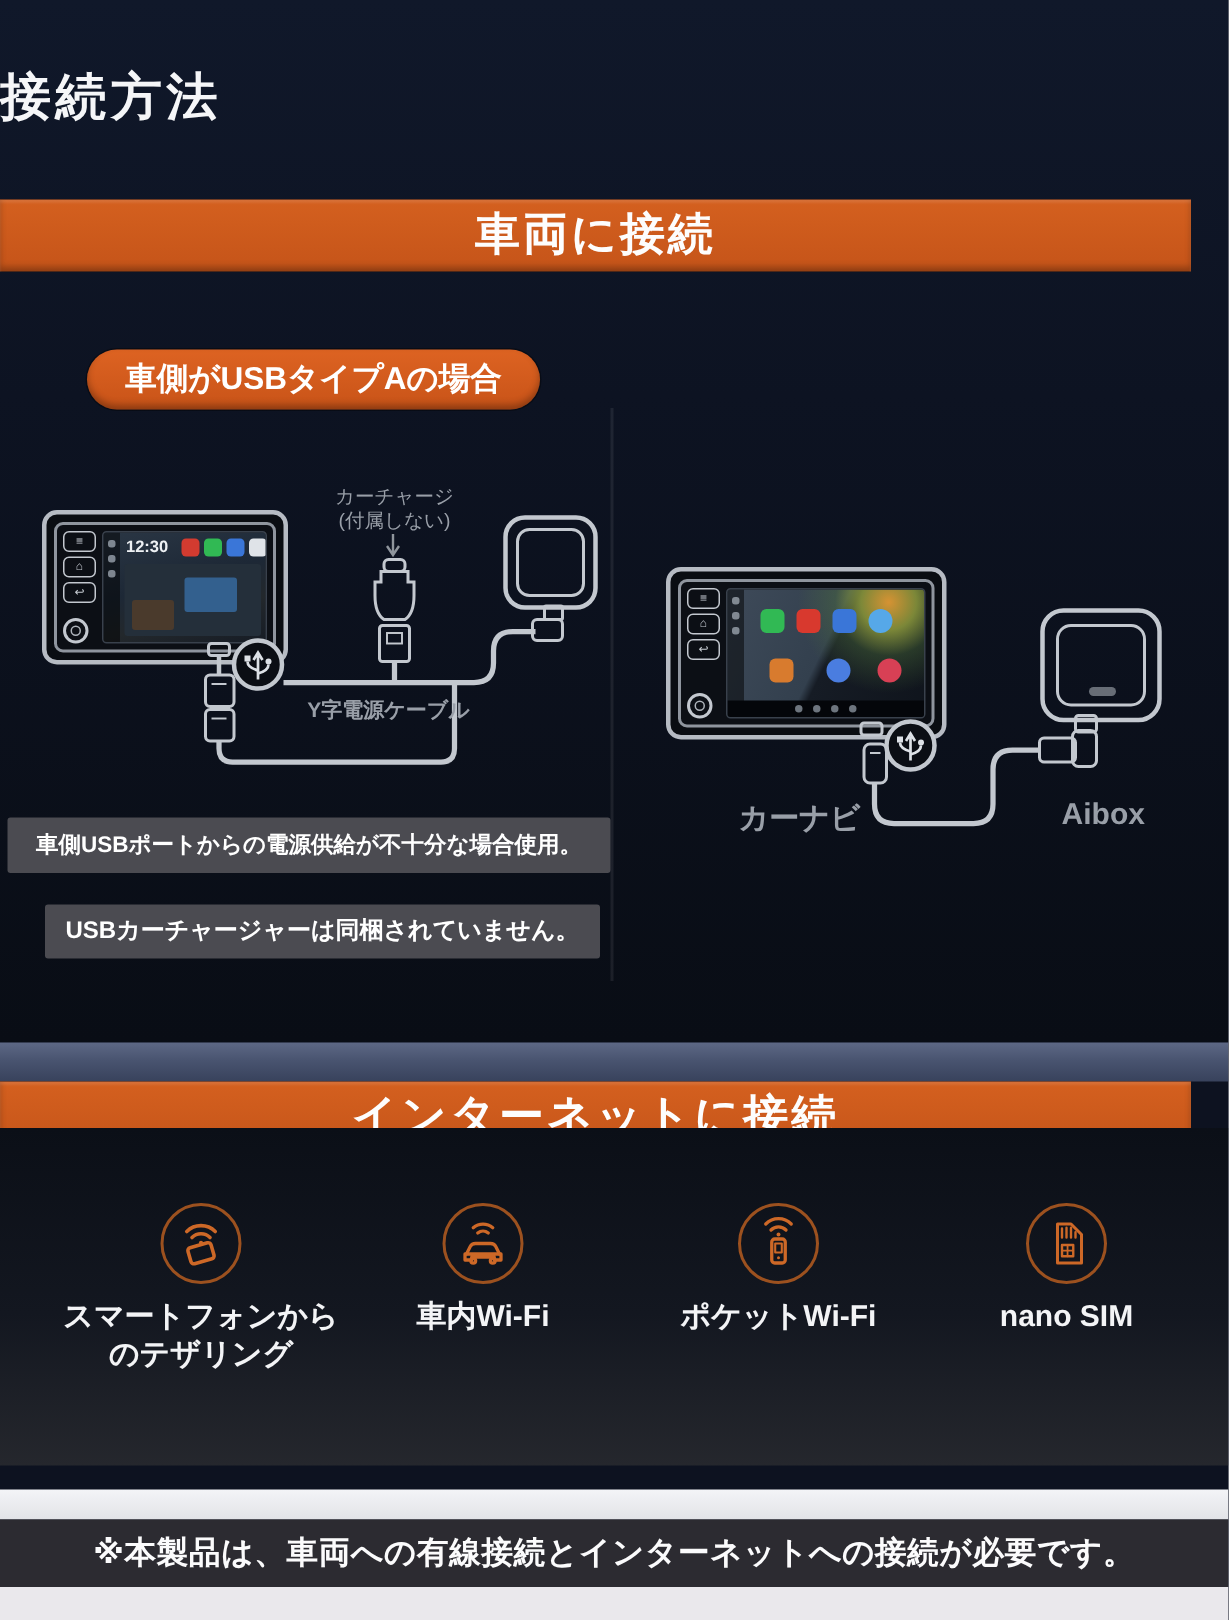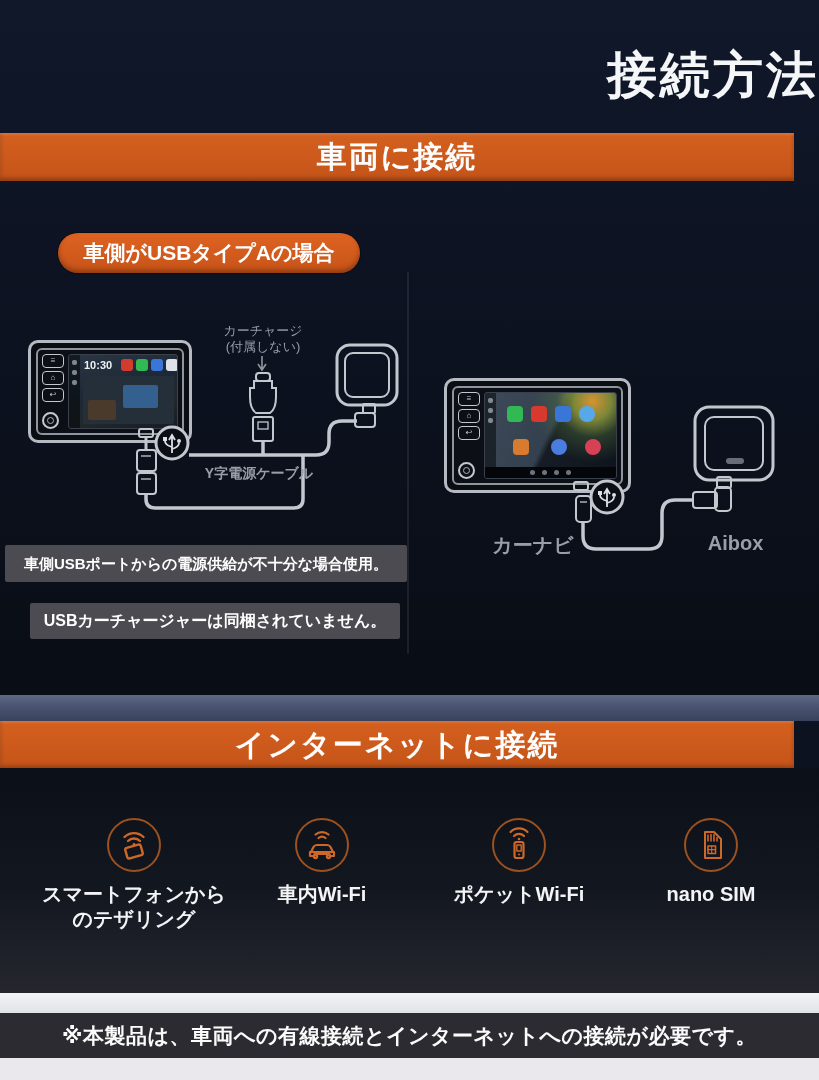--- a/index.html
+++ b/index.html
@@ -2,22 +2,22 @@
 <html><head>
 <meta charset="utf-8">
 <style>
   * { margin:0; padding:0; box-sizing:border-box; }
   body { background:#ffffff; font-family:"Liberation Sans","DejaVu Sans",sans-serif; }
   .canvas { position:relative; width:819px; height:1080px; overflow:hidden; background:#0d1220; }
 
   
   .section-vehicle { position:absolute; left:0; top:0; width:819px; height:695px;
     background:linear-gradient(180deg,#10182a 0%,#0d1322 38%,#090d15 100%); }
-  .page-title { position:absolute; left:0; top:42px; width:819px; text-align:right;
-    font-size:50px; font-weight:bold; color:#f5f6f8; letter-spacing:3px; }
+  .page-title { position:absolute; left:0; top:42px; width:819px; text-align:left;
+    font-size:34px; font-weight:bold; color:#f5f6f8; letter-spacing:3px; }
   .banner { position:absolute; left:0; width:794px; height:48px;
     background:linear-gradient(180deg,#d4601f 0%,#c55419 100%);
     color:#fdfdfd; font-size:30px; font-weight:bold; text-align:center; line-height:48px; letter-spacing:2px;
     box-shadow:inset 0 2px 2px rgba(255,255,255,.12), inset 0 -3px 4px rgba(0,0,0,.28); }
   .banner-vehicle { top:133px; }
   .banner-internet { top:721px; }
   .case-pill { position:absolute; top:233px; height:40px; border-radius:20px;
     background:linear-gradient(180deg,#dd6322 0%,#c85318 100%);
     color:#ffffff; font-size:21px; font-weight:bold; text-align:center; line-height:40px;
     box-shadow:inset 0 -3px 5px rgba(0,0,0,.3), 0 0 0 1px rgba(0,0,0,.35); }
@@ -65,21 +65,21 @@
   .map-panel { position:absolute; right:18%; top:18%; width:38%; height:48%; background:#33608e; border-radius:2px; }
   .map-patch { position:absolute; left:6%; bottom:8%; width:30%; height:42%; background:#4a3a2c; border-radius:2px; }
   .dock-bar { position:absolute; left:0; right:0; bottom:0; height:11px; background:#04060a; display:flex; align-items:center; justify-content:center; gap:7px; }
   .dock-bar i { width:5px; height:5px; border-radius:50%; background:#6d757e; }
 
   
   .band-slate { position:absolute; left:0; top:695px; width:819px; height:26px;
     background:linear-gradient(180deg,#5d6885 0%,#495470 45%,#38425c 100%); }
 
   
-  .section-internet { position:absolute; left:0; top:768px; width:819px; height:225px;
+  .section-internet { position:absolute; left:0; top:752px; width:819px; height:225px;
     background:linear-gradient(180deg,#0b0f17 0%,#131720 55%,#25272d 100%);padding-left:26px; }
   .net-option { position:absolute; top:50px; width:200px; text-align:center; }
   .opt-1 { left:34px; } .opt-2 { left:222px; } .opt-3 { left:419px; } .opt-4 { left:611px; }
   .opt-icon-ring { width:54px; height:54px; border:2px solid #9c511f; border-radius:50%;
     margin:0 auto 10px; display:flex; align-items:center; justify-content:center; }
   .opt-label { color:#f3f4f6; font-size:20px; font-weight:bold; line-height:25px; }
 
   
   .band-white-top { position:absolute; left:0; top:993px; width:819px; height:20px;
     background:linear-gradient(180deg,#f3f4f7 0%,#e2e3e7 100%); }
@@ -111,21 +111,21 @@
           <div class="hu-btn">⌂</div>
           <div class="hu-btn">↩</div>
           <div class="hu-knob"></div>
         </div>
         <div class="hu-screen screen-a">
           <div class="mini-side">
               <i></i>
               <i></i>
               <i></i>
             </div>
-          <div class="screen-time">10:30</div>
+          <div class="screen-time">12:30</div>
           <div class="app-dot" style="left:52px;top:4px;width:12px;height:12px;background:#d23b30;"></div>
           <div class="app-dot" style="left:67px;top:4px;width:12px;height:12px;background:#31b954;"></div>
           <div class="app-dot" style="left:82px;top:4px;width:12px;height:12px;background:#3a76d8;"></div>
           <div class="app-dot" style="left:97px;top:4px;width:12px;height:12px;background:#dfe3e8;"></div>
           <div class="map-area">
             <div class="map-panel"></div>
             <div class="map-patch"></div>
           </div>
         </div>
       </div>

